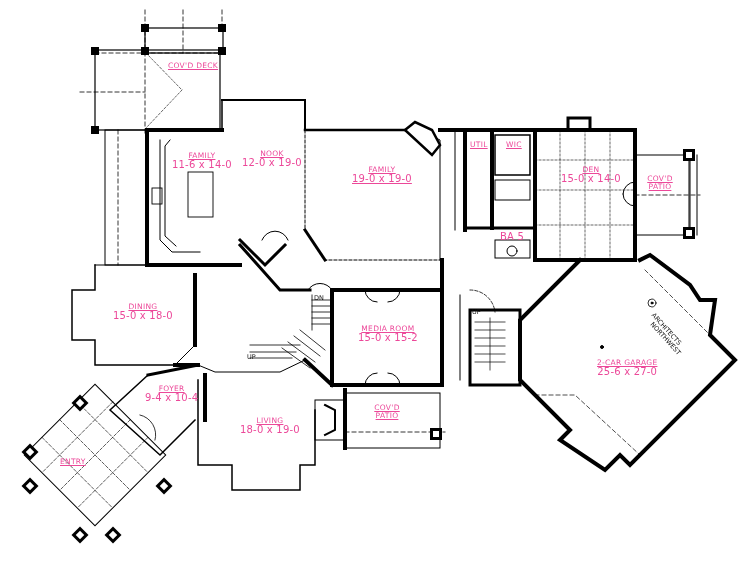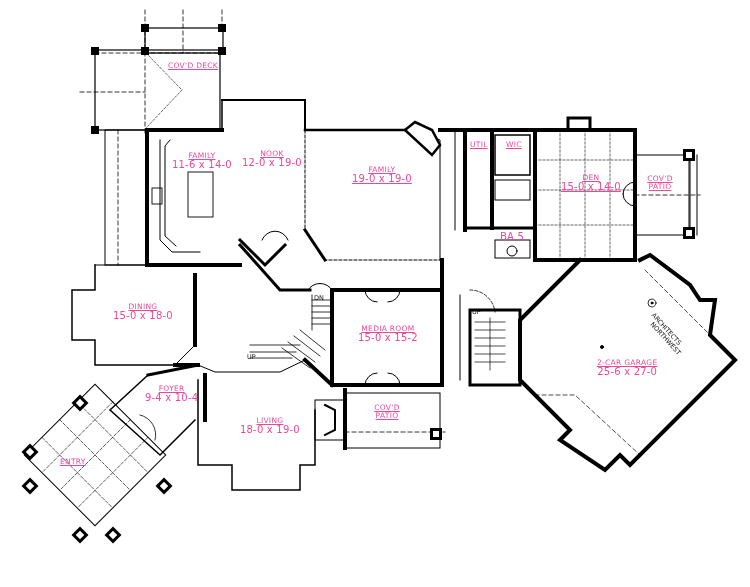--- a/index.html
+++ b/index.html
@@ -212,21 +212,21 @@
 <div class="lbl" style="left:352px;top:166px;text-decoration:underline;">
   <span class="name">FAMILY</span>
   <span class="dim">19-0 x 19-0</span>
 </div>
 <div class="lbl" style="left:470px;top:141px;">
   <span class="name">UTIL</span>
 </div>
 <div class="lbl" style="left:506px;top:141px;">
   <span class="name">WIC</span>
 </div>
-<div class="lbl" style="left:561px;top:174px;text-decoration:underline;">
+<div class="lbl" style="left:561px;top:166px;">
   <span class="name">DEN</span>
   <span class="dim">15-0 x 14-0</span>
 </div>
 <div class="lbl" style="left:645px;top:175px;">
   <span class="name" style="white-space:normal;width:30px;">COV'D PATIO</span>
 </div>
 <div class="lbl" style="left:500px;top:232px;">
   <span class="dim">BA 5</span>
 </div>
 <div class="lbl" style="left:113px;top:303px;">

